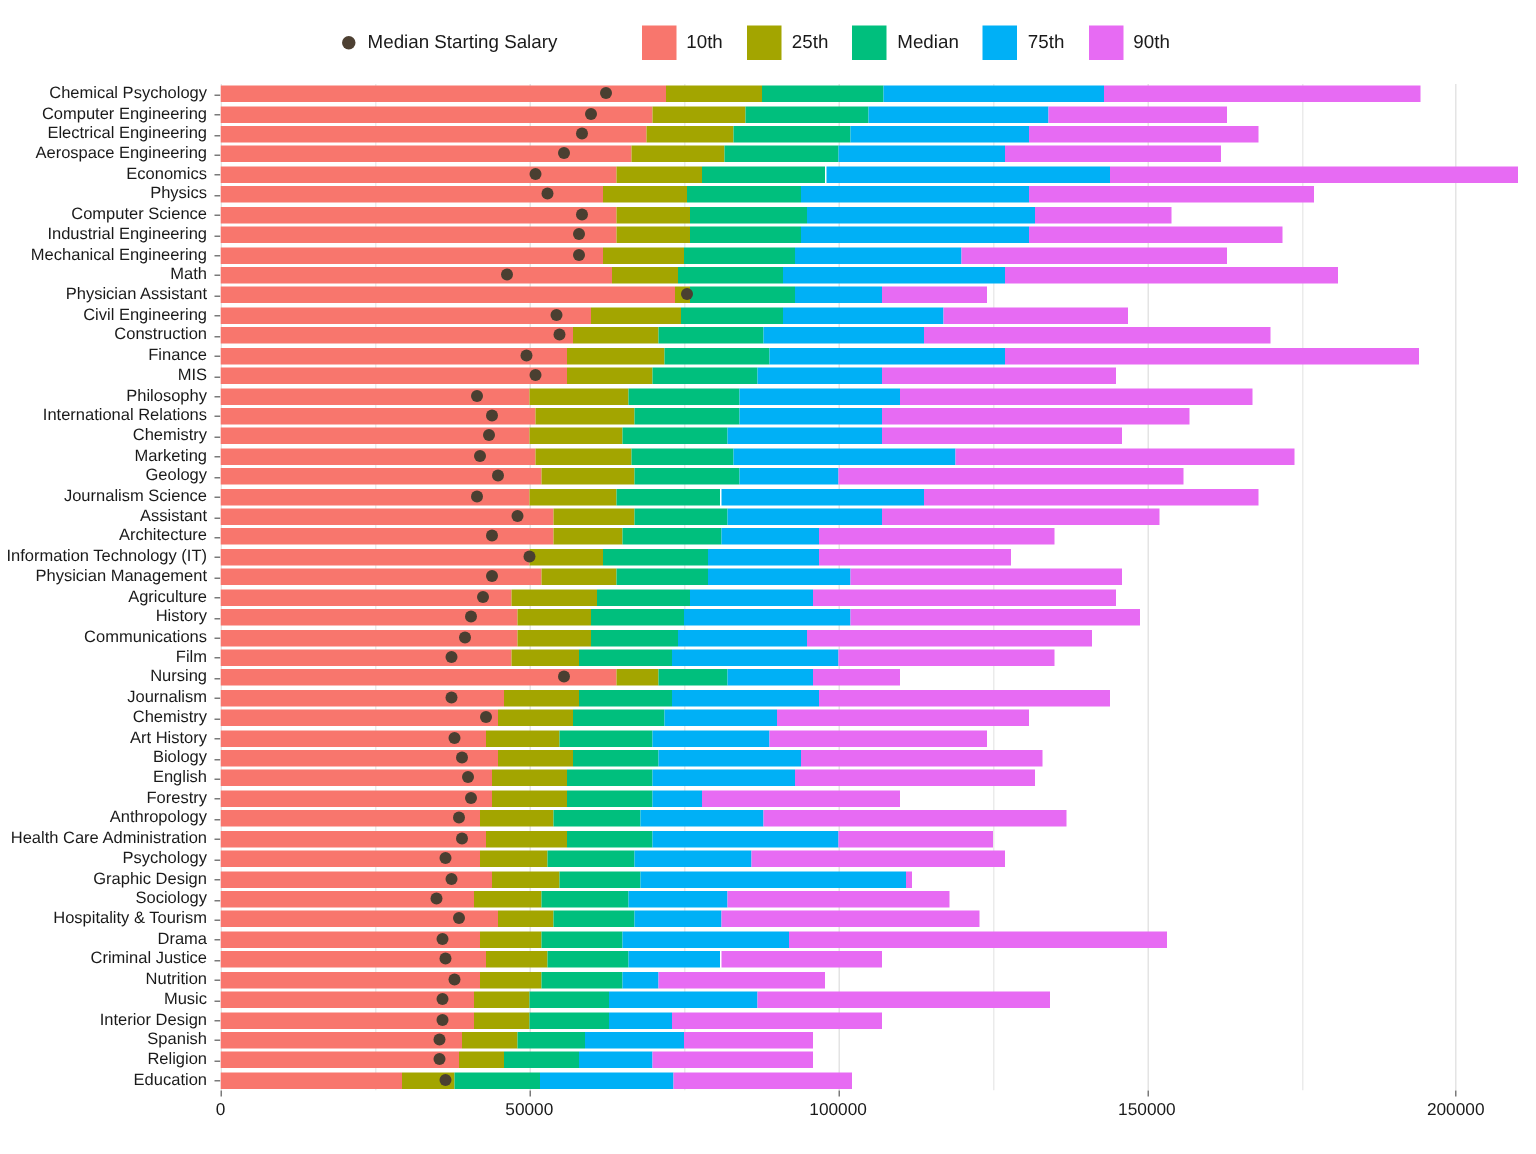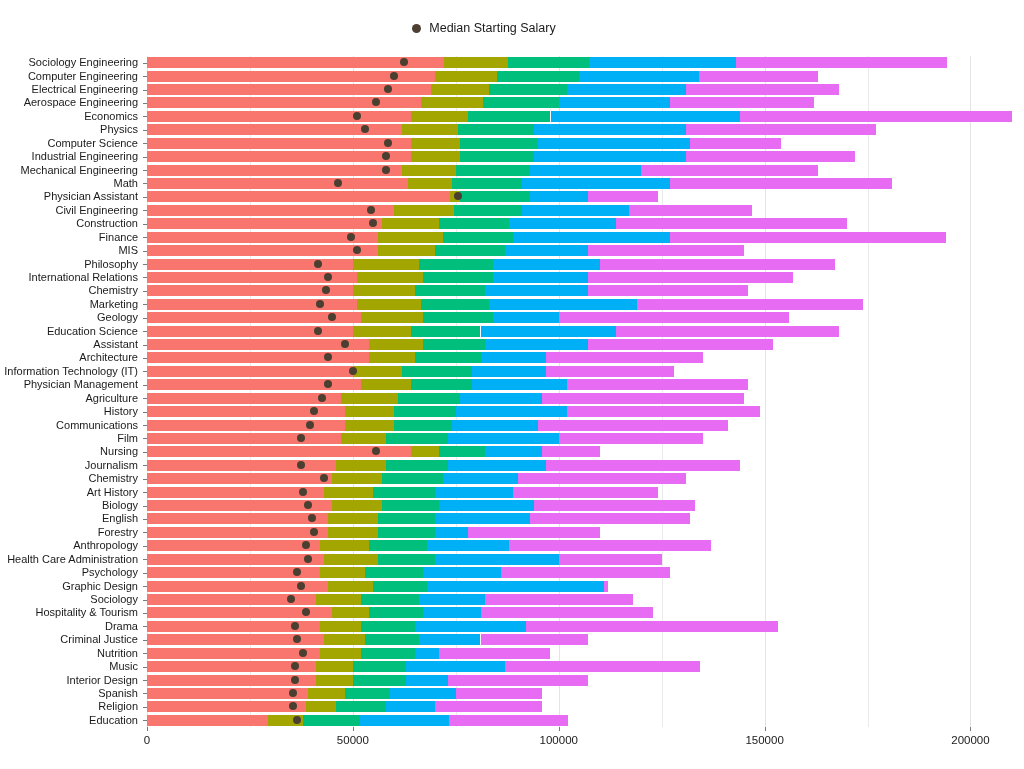--- a/index.html
+++ b/index.html
@@ -84,24 +84,46 @@
 </head>
 <body>
 
 <div id="root">
 
   <div class="legend">
     <div class="legend-dot-group">
       <span class="legend-dot"></span>
       <span class="legend-dot-label">Median Starting Salary</span>
     </div>
+    <div class="legend-items" id="legend-items">
+        <div class="legend-item">
+          <span class="legend-swatch" style="background: rgb(248, 118, 109);"></span>
+          <span class="legend-label">10th</span>
+        </div>
+        <div class="legend-item">
+          <span class="legend-swatch" style="background: rgb(163, 165, 0);"></span>
+          <span class="legend-label">25th</span>
+        </div>
+        <div class="legend-item">
+          <span class="legend-swatch" style="background: rgb(0, 191, 125);"></span>
+          <span class="legend-label">Median</span>
+        </div>
+        <div class="legend-item">
+          <span class="legend-swatch" style="background: rgb(0, 176, 246);"></span>
+          <span class="legend-label">75th</span>
+        </div>
+        <div class="legend-item">
+          <span class="legend-swatch" style="background: rgb(231, 107, 243);"></span>
+          <span class="legend-label">90th</span>
+        </div>
+      </div>
   </div>
 
   <div class="yaxis" id="yaxis">
-      <div class="ylabel" style="top: 0.21px;">Sociology Engineering</div>
+      <div class="ylabel" style="top: 0.21px;">Chemical Psychology</div>
       <div class="ytick" style="top: 6.71px;"></div>
       <div class="ylabel" style="top: 13.63px;">Computer Engineering</div>
       <div class="ytick" style="top: 20.13px;"></div>
       <div class="ylabel" style="top: 27.05px;">Electrical Engineering</div>
       <div class="ytick" style="top: 33.55px;"></div>
       <div class="ylabel" style="top: 40.47px;">Aerospace Engineering</div>
       <div class="ytick" style="top: 46.97px;"></div>
       <div class="ylabel" style="top: 53.89px;">Economics</div>
       <div class="ytick" style="top: 60.39px;"></div>
       <div class="ylabel" style="top: 67.31px;">Physics</div>
@@ -127,21 +149,21 @@
       <div class="ylabel" style="top: 201.51px;">Philosophy</div>
       <div class="ytick" style="top: 208.01px;"></div>
       <div class="ylabel" style="top: 214.93px;">International Relations</div>
       <div class="ytick" style="top: 221.43px;"></div>
       <div class="ylabel" style="top: 228.35px;">Chemistry</div>
       <div class="ytick" style="top: 234.85px;"></div>
       <div class="ylabel" style="top: 241.77px;">Marketing</div>
       <div class="ytick" style="top: 248.27px;"></div>
       <div class="ylabel" style="top: 255.19px;">Geology</div>
       <div class="ytick" style="top: 261.69px;"></div>
-      <div class="ylabel" style="top: 268.61px;">Education Science</div>
+      <div class="ylabel" style="top: 268.61px;">Journalism Science</div>
       <div class="ytick" style="top: 275.11px;"></div>
       <div class="ylabel" style="top: 282.03px;">Assistant</div>
       <div class="ytick" style="top: 288.53px;"></div>
       <div class="ylabel" style="top: 295.45px;">Architecture</div>
       <div class="ytick" style="top: 301.95px;"></div>
       <div class="ylabel" style="top: 308.87px;">Information Technology (IT)</div>
       <div class="ytick" style="top: 315.37px;"></div>
       <div class="ylabel" style="top: 322.29px;">Physician Management</div>
       <div class="ytick" style="top: 328.79px;"></div>
       <div class="ylabel" style="top: 336px;">Agriculture</div>

